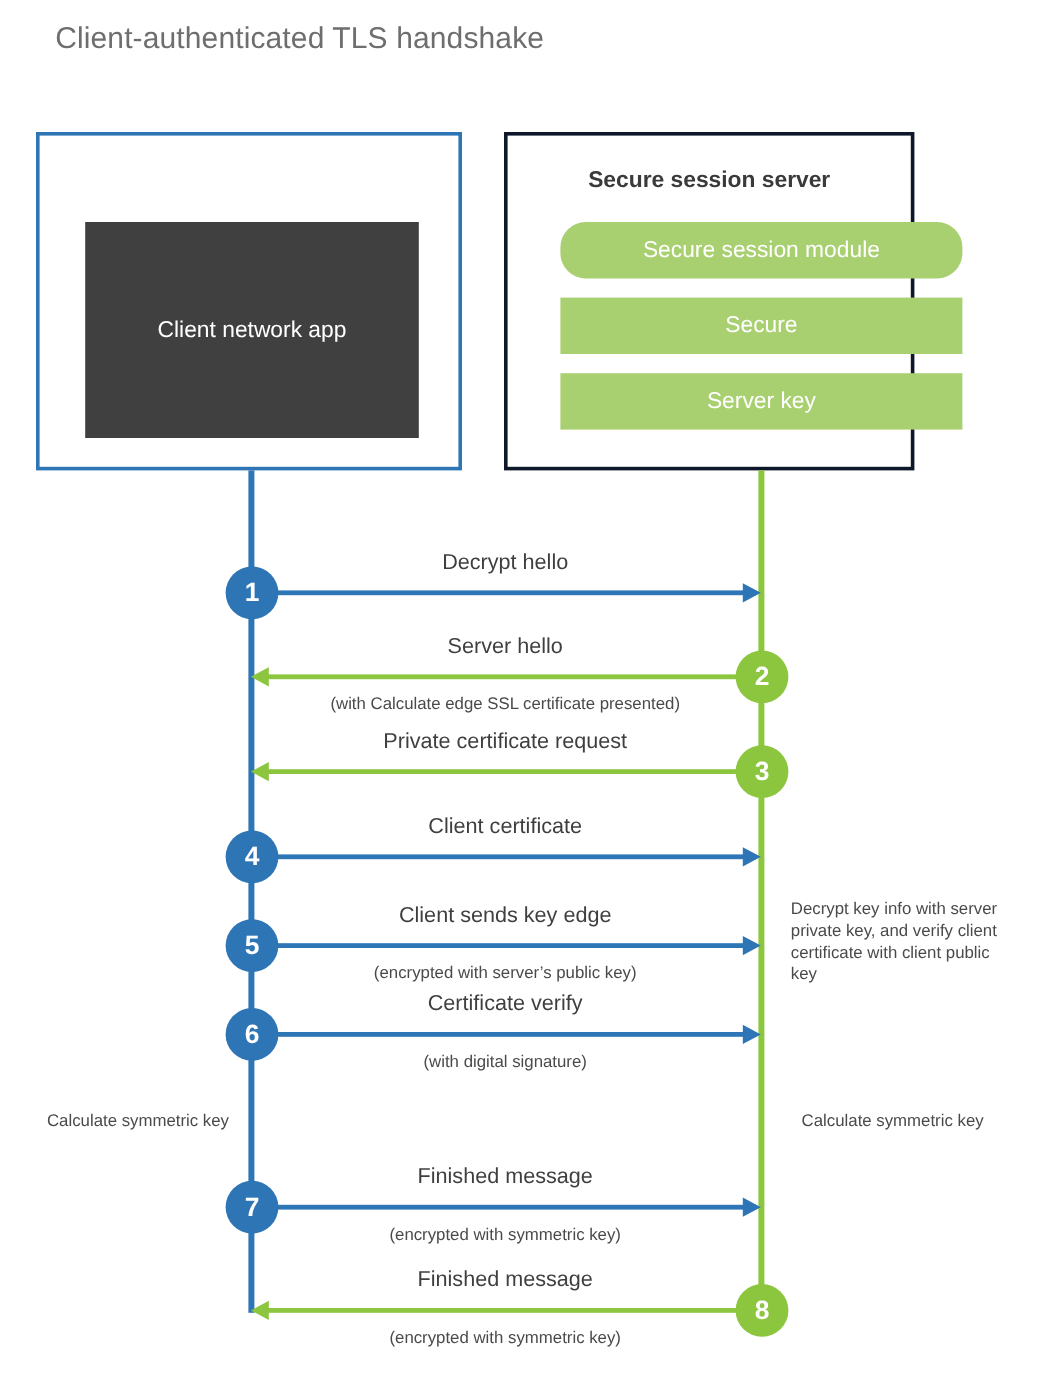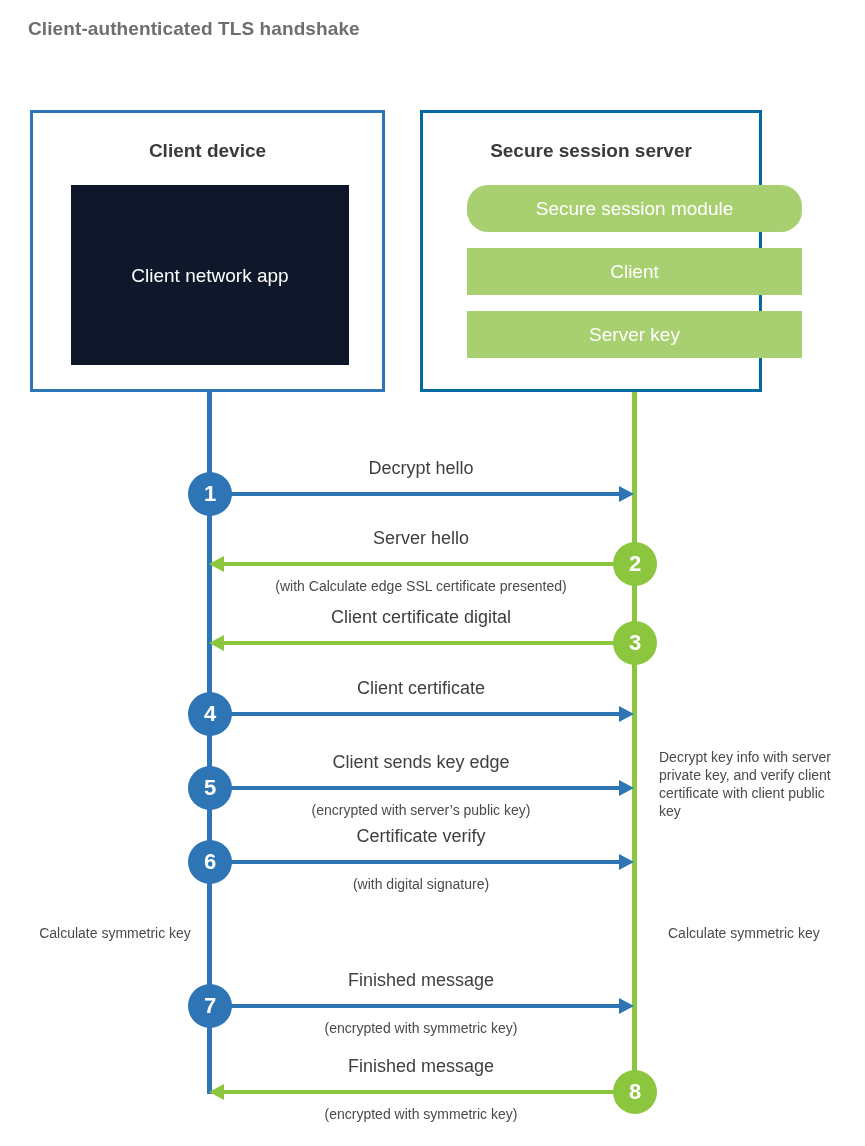--- a/index.html
+++ b/index.html
@@ -13,24 +13,24 @@
     position: relative;
     width: 865px;
     height: 1146px;
     overflow: hidden;
     background: #ffffff;
   }
 
   
   #page-title {
     position: absolute;
-    left: 28px;
+    left: 46px;
     top: 18px;
-    font-size: 19px;
-    font-weight: 700;
+    font-size: 25px;
+    font-weight: 400;
     color: #6e6e6e;
     letter-spacing: 0.1px;
     white-space: nowrap;
   }
 
   
   .party-box {
     position: absolute;
     background: #ffffff;
   }
@@ -39,39 +39,39 @@
     top: 110px;
     width: 355px;
     height: 282px;
     border: 3px solid #2E75B6;
   }
   #server-box {
     left: 420px;
     top: 110px;
     width: 342px;
     height: 282px;
-    border: 3px solid #0369a1;
+    border: 3px solid #0f172a;
   }
   .party-heading {
     position: absolute;
     left: 0;
     right: 0;
     top: 27px;
     text-align: center;
     font-size: 19px;
     font-weight: bold;
     color: #3a3a3a;
   }
   #client-app {
     position: absolute;
     left: 38px;
     top: 72px;
     width: 278px;
     height: 180px;
-    background: #0f172a;
+    background: #404040;
     color: #ffffff;
     font-size: 19px;
     line-height: 27px;
     display: flex;
     align-items: center;
     justify-content: center;
     text-align: center;
   }
   .server-bar {
     position: absolute;
@@ -204,28 +204,27 @@
   }
 </style>
 </head>
 <body>
 
 <div id="page">
 
   <div id="page-title">Client-authenticated TLS handshake</div>
 
   <div class="party-box" id="client-box">
-    <div class="party-heading">Client device</div>
     <div id="client-app">Client network app</div>
   </div>
 
   <div class="party-box" id="server-box">
     <div class="party-heading">Secure session server</div>
     <div class="server-bar" id="server-bar-0">Secure session module</div>
-    <div class="server-bar" id="server-bar-1">Client</div>
+    <div class="server-bar" id="server-bar-1">Secure</div>
     <div class="server-bar" id="server-bar-2">Server key</div>
   </div>
 
   <div class="lifeline" id="client-lifeline"></div>
   <div class="lifeline" id="server-lifeline"></div>
 
   <div class="msg" style="top:494px">
     <div class="msg-label">Decrypt hello</div>
     <div class="msg-line to-server"></div>
     <div class="arrowhead right"></div>
@@ -234,21 +233,21 @@
 
   <div class="msg" style="top:564px">
     <div class="msg-label">Server hello</div>
     <div class="msg-line to-client"></div>
     <div class="arrowhead left"></div>
     <div class="msg-sub">(with Calculate edge SSL certificate presented)</div>
     <div class="step-circle on-server">2</div>
   </div>
 
   <div class="msg" style="top:643px">
-    <div class="msg-label">Client certificate digital</div>
+    <div class="msg-label">Private certificate request</div>
     <div class="msg-line to-client"></div>
     <div class="arrowhead left"></div>
     <div class="step-circle on-server">3</div>
   </div>
 
   <div class="msg" style="top:714px">
     <div class="msg-label">Client certificate</div>
     <div class="msg-line to-server"></div>
     <div class="arrowhead right"></div>
     <div class="step-circle on-client">4</div>

